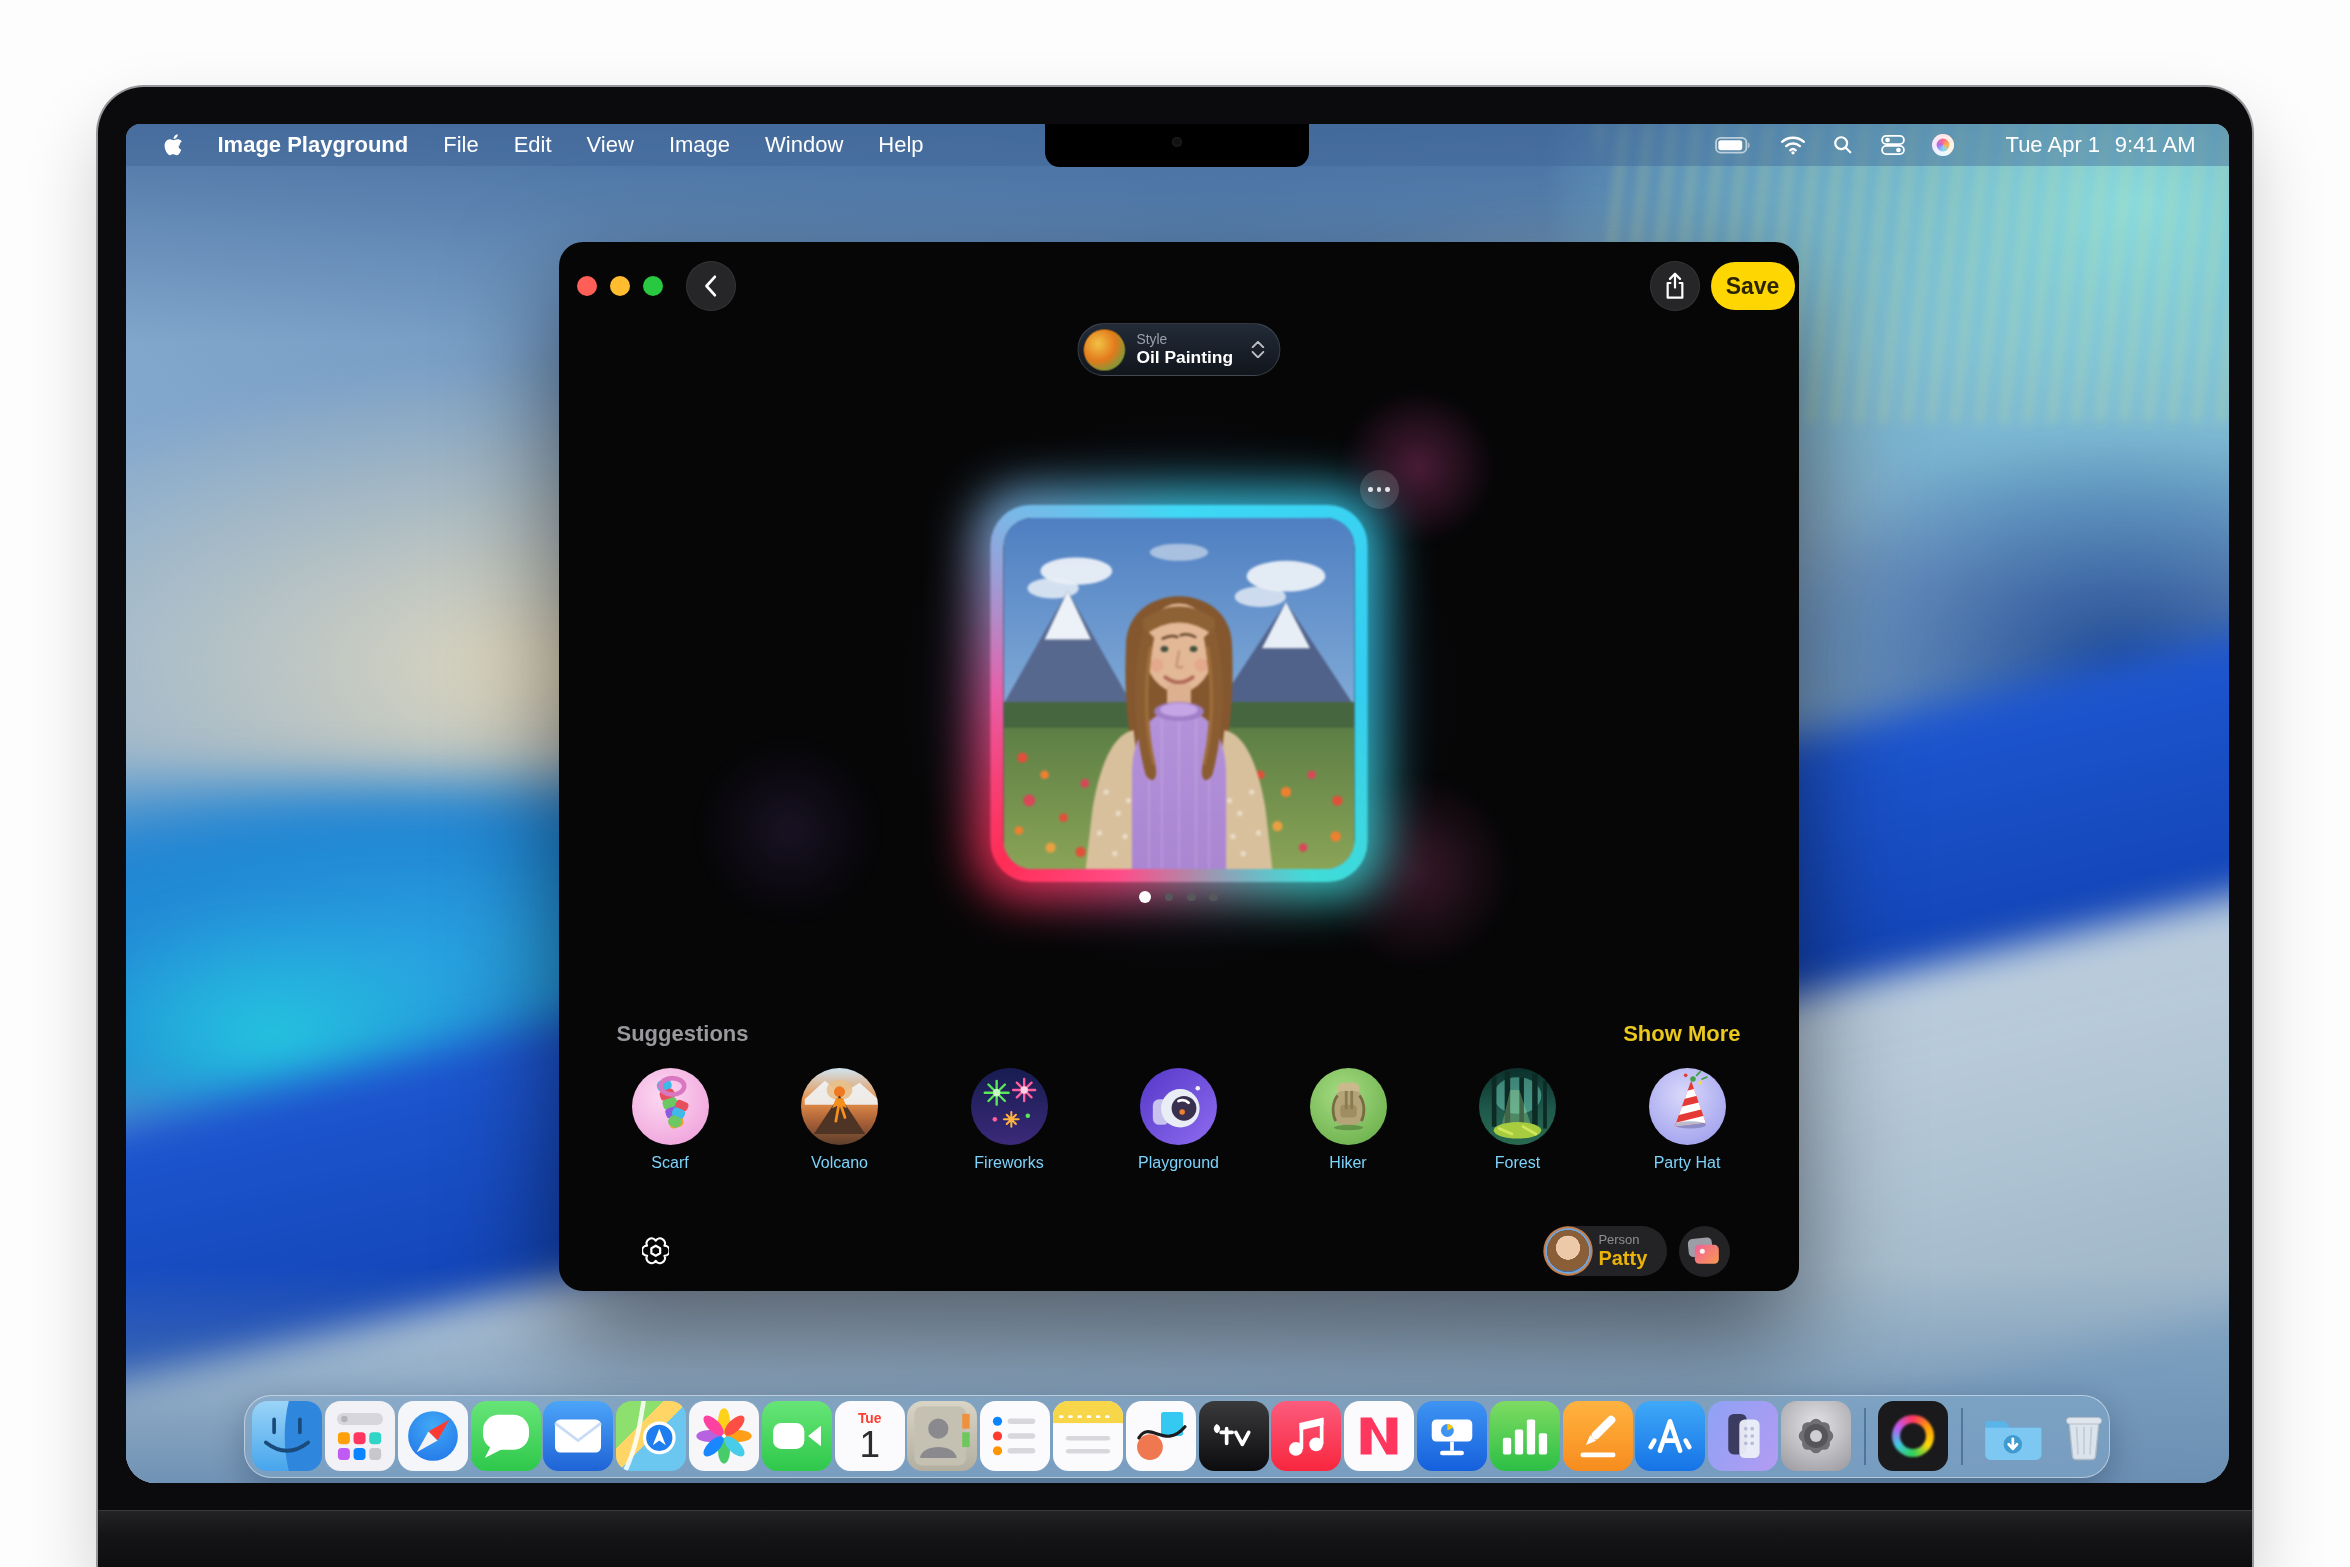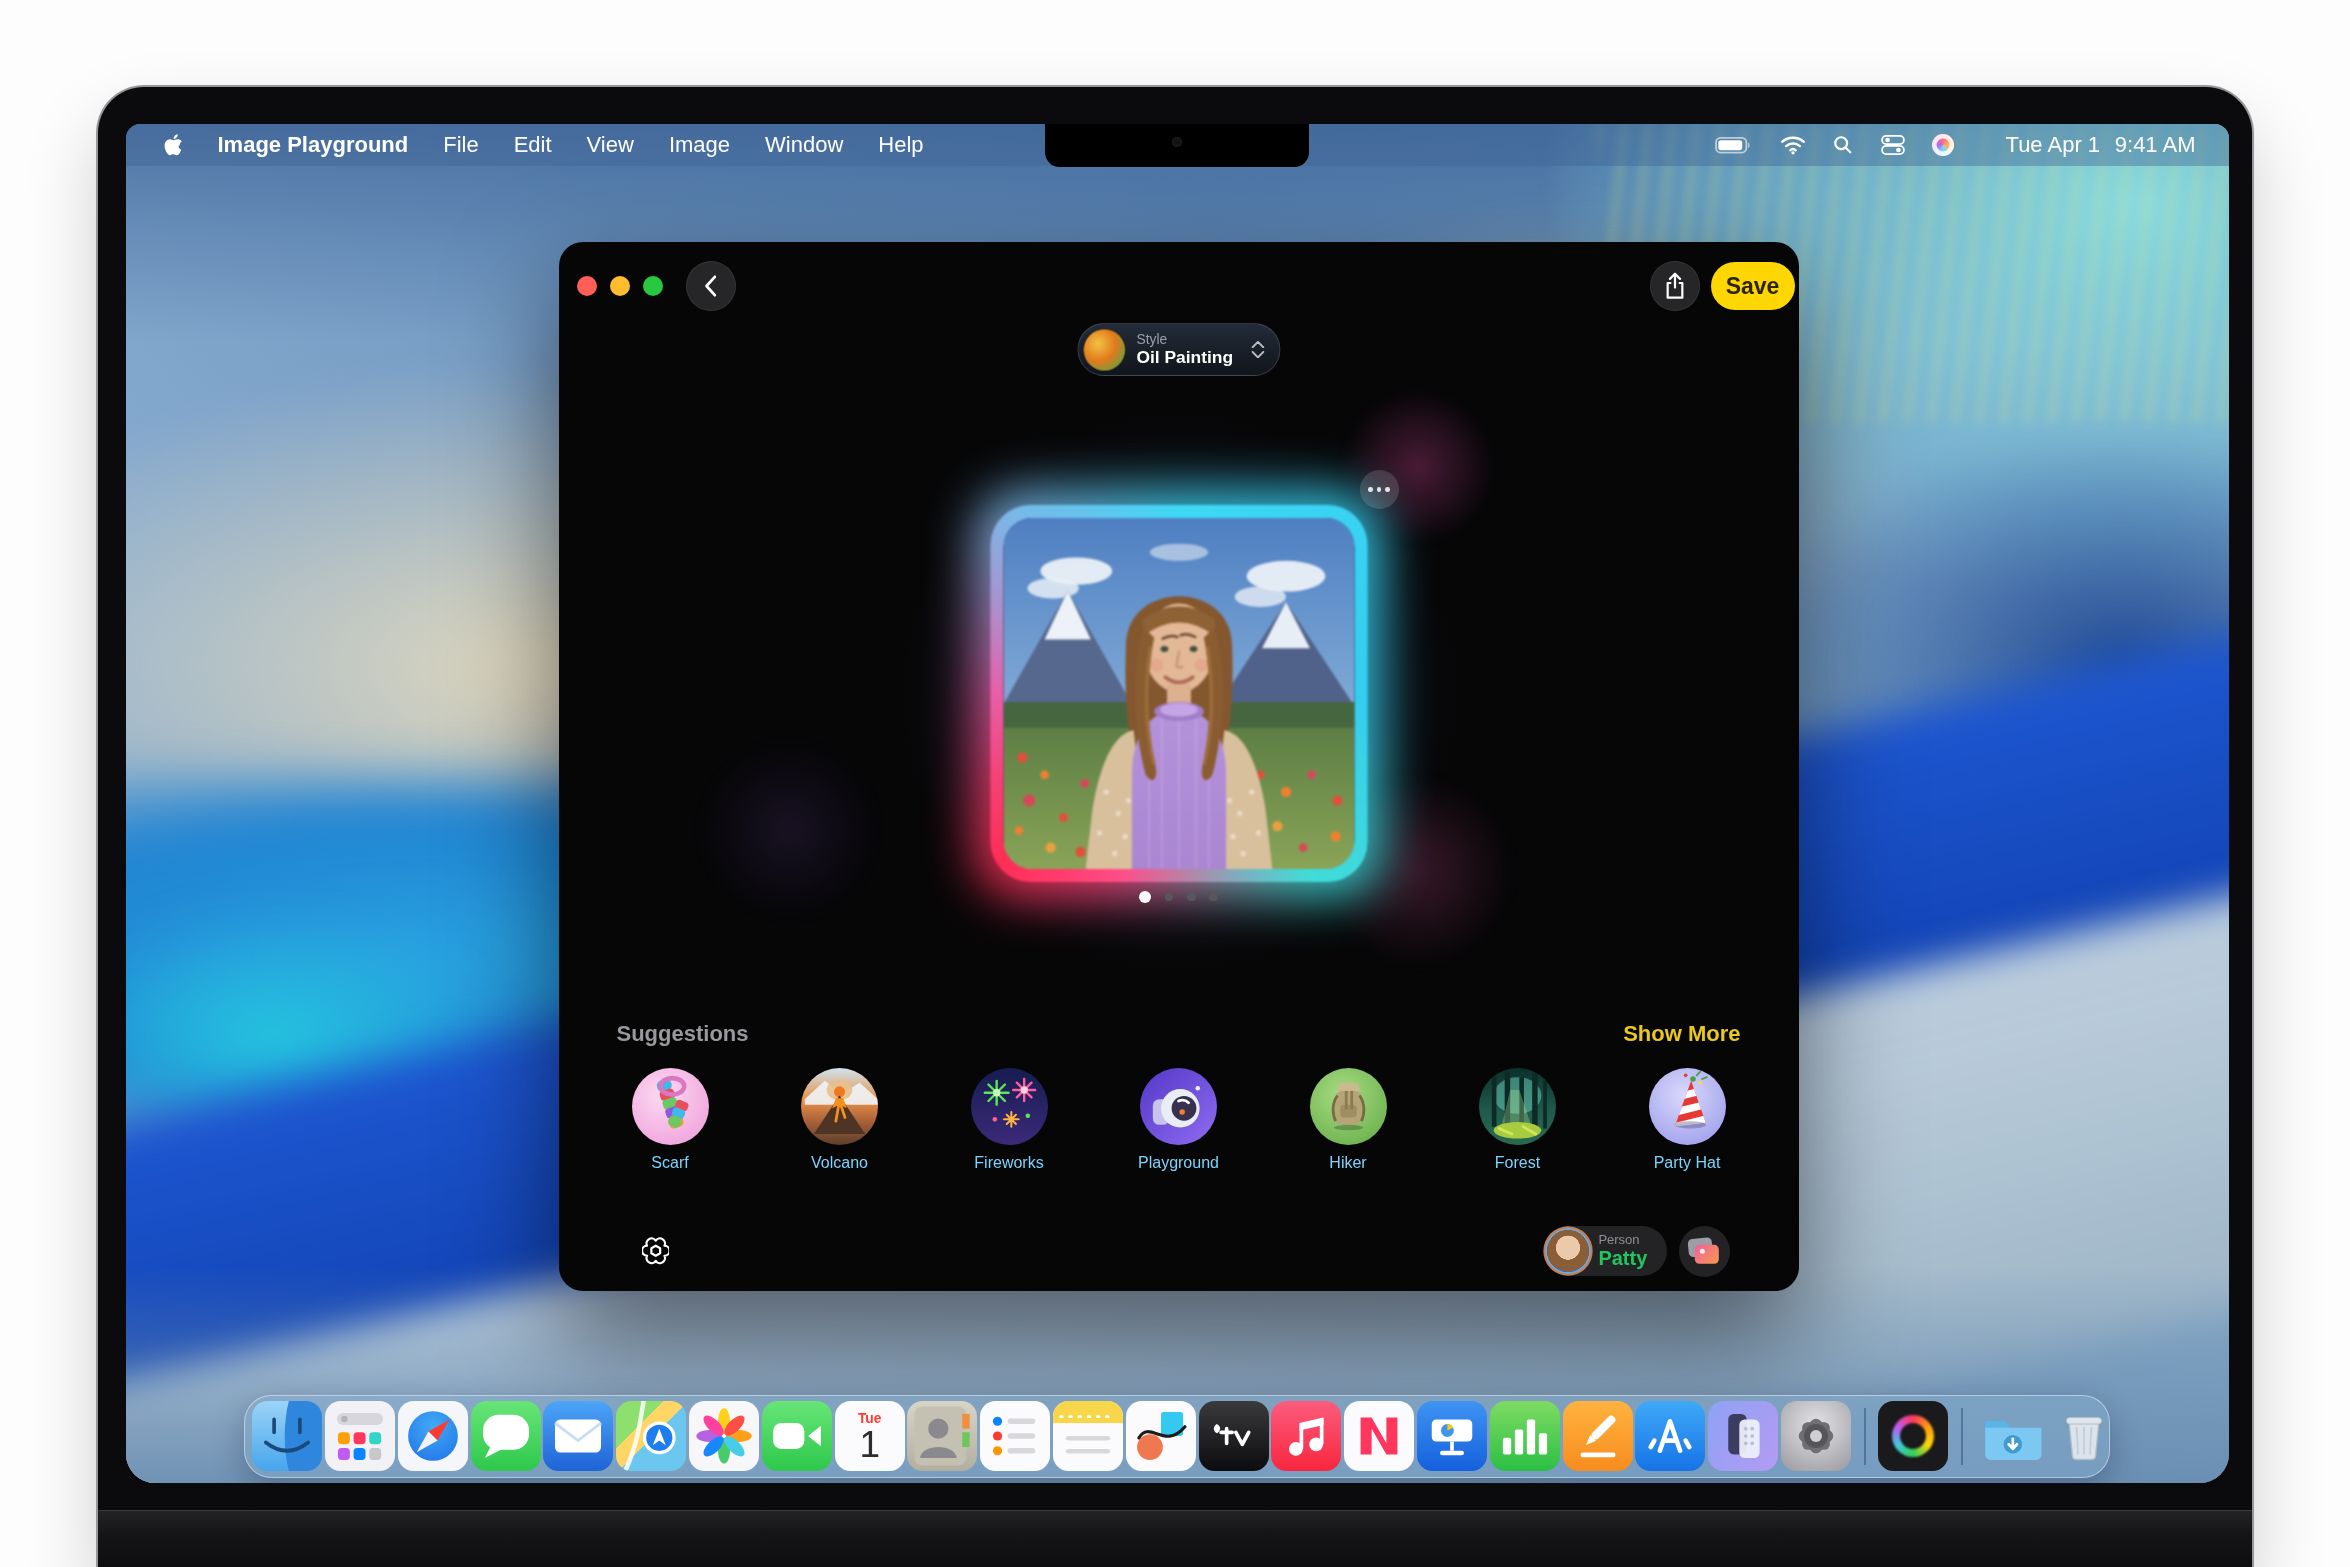--- a/index.html
+++ b/index.html
@@ -141,21 +141,21 @@
   .prompt-input::placeholder { color:#7c7c82; }
   .gpt-logo { position:absolute; left:83px; top:995px; width:27.5px; height:27.5px; }
 
   .person-chip { position:absolute; left:985px; top:984px; height:50px; width:123px;
     background:#232326; border-radius:25px; display:flex; align-items:center; gap:9.2px; padding-left:3.7px; }
   .avatar { width:42px; height:42px; border-radius:50%;
     background:radial-gradient(circle at 50% 42%,#ecc9a8 0 37%,#8a5f38 38% 72%,#4a70a8 73%);
     box-shadow:0 0 0 1.8px #6aa8e8, 0 0 0 3.7px rgba(236,150,86,.8); }
   .chip-texts { display:flex; flex-direction:column; line-height:1.1; }
   .chip-kind { font-size:13px; color:#8e8e93; }
-  .chip-name { font-size:20px; color:#22c55e; font-weight:600; }
+  .chip-name { font-size:20px; color:#eab308; font-weight:600; }
 
   .photos-btn { position:absolute; left:1120px; top:984px; width:51px; height:51px;
     border-radius:50%; background:#232326; display:flex; align-items:center; justify-content:center; }
   .ph-back { position:absolute; width:24px; height:18.4px; border-radius:4.6px;
     background:#9d9da8; transform:translate(-3.7px,-3.7px) rotate(-6deg); }
   .ph-front { position:relative; width:24px; height:18.4px; border-radius:4.6px;
     background:linear-gradient(135deg,#f0609a,#f89a50); transform:translate(2.8px,2.8px); }
   .ph-front::after { content:''; position:absolute; left:4.6px; top:3.7px; width:5.5px; height:5.5px;
     border-radius:50%; background:rgba(255,255,255,.9); }
 

